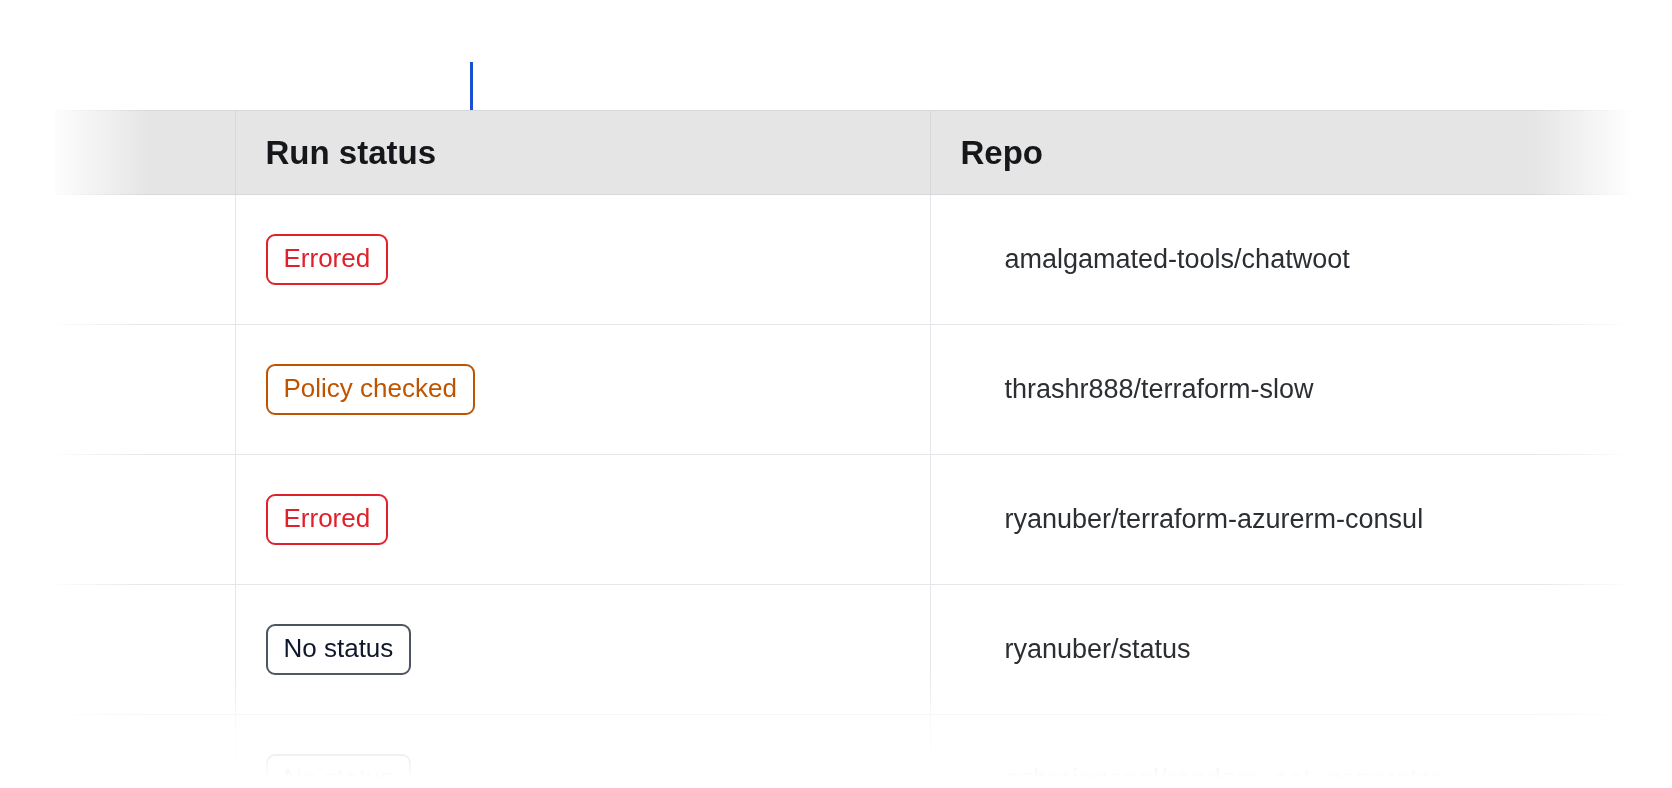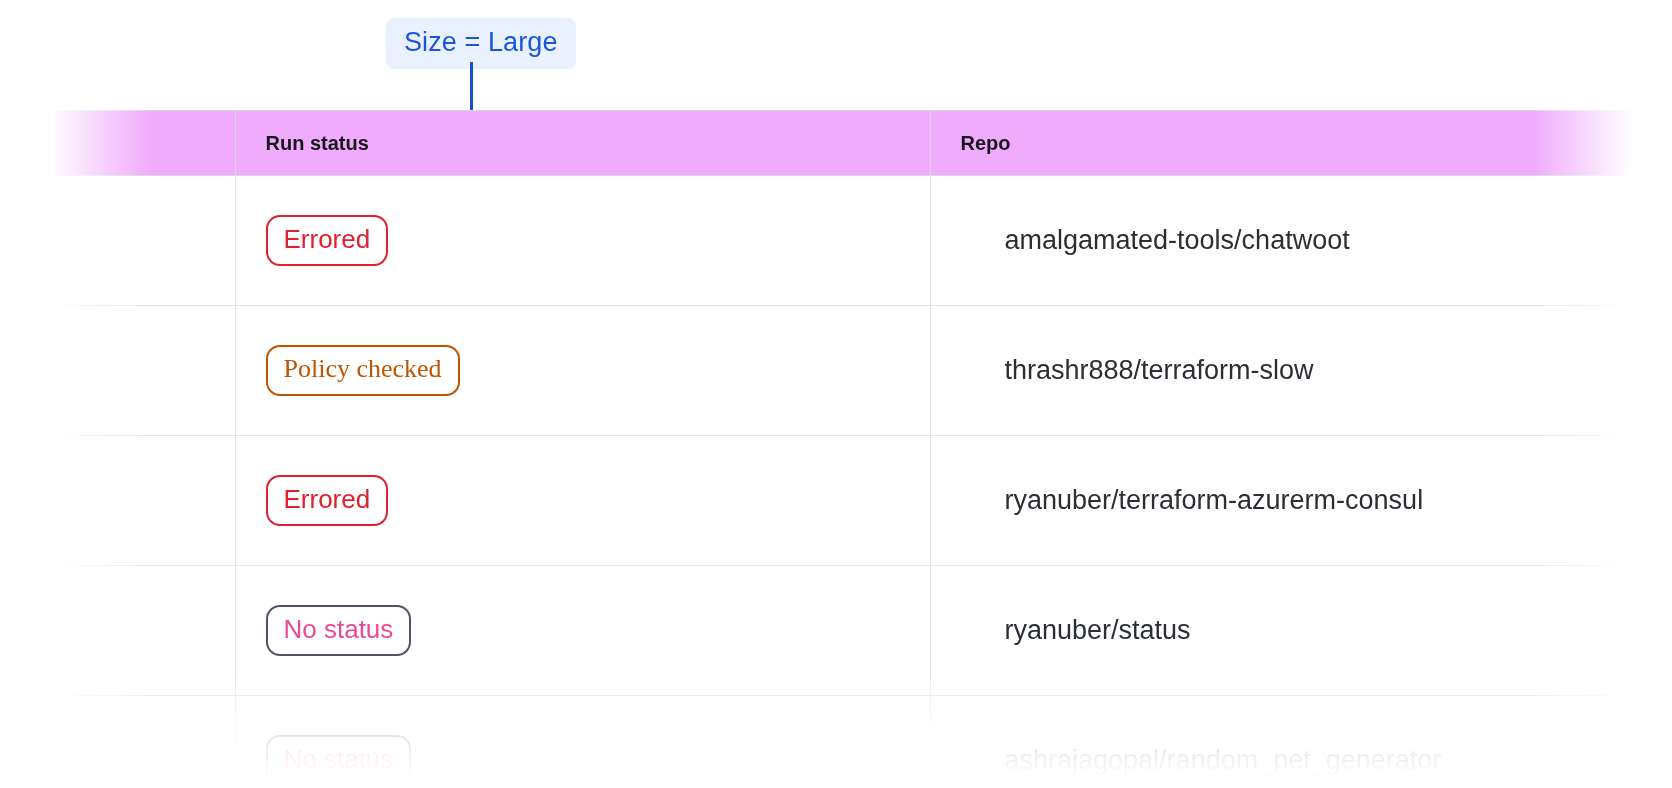--- a/index.html
+++ b/index.html
@@ -72,28 +72,28 @@
     width: 1630px;
     margin-left: 55px;
     font-size: 26px;
   }
 
   table.grid col.c-sel    { width: 180px; }
   table.grid col.c-status { width: 695px; }
   table.grid col.c-repo   { width: 755px; }
 
   table.grid thead th {
-    background: #f0abfc;
+    background: #e5e5e5;
     border-top: 1px solid #d6d8dc;
     border-bottom: 1px solid #d6d8dc;
     border-right: 1px solid #d6d8dc;
-    height: 65px;
+    height: 84px;
     padding: 0 0 0 30px;
     text-align: left;
-    font-size: 20px;
+    font-size: 33px;
     font-weight: 700;
     color: #15171a;
     vertical-align: middle;
     box-sizing: border-box;
   }
   table.grid thead th.sel-col { padding: 0; }
 
   table.grid tbody td {
     border-bottom: 1px solid #e4e6e9;
     border-right: 1px solid #e4e6e9;
@@ -104,31 +104,31 @@
     color: #2b2f33;
     font-size: 27px;
     background: #ffffff;
   }
   table.grid tbody td.sel-col { padding: 0; }
 
   
   .badge {
     display: inline-block;
     border: 2px solid currentColor;
-    border-radius: 14px;
+    border-radius: 9px;
     padding: 8px 16px 10px 16px;
     font-size: 26px;
     line-height: 1.1;
     white-space: nowrap;
     background: #ffffff;
   }
   .badge.errored        { color: #e0202a; }
-  .badge.policy-checked { color: #bf5400; font-family: Liberation Serif, serif; }
+  .badge.policy-checked { color: #bf5400; }
   .badge.no-status      { color: #4e5562; }
-  .badge.no-status .badge-text { color: #ec4899; }
+  .badge.no-status .badge-text { color: #0f172a; }
   .badge .badge-text { color: inherit; }
 
   .repo-text { color: #2b2f33; margin-left: 44px; }
 
   
   .fade-left {
     position: absolute;
     left: 0; top: 0;
     width: 150px; height: 788px;
     background: linear-gradient(to right, #ffffff 0%, #ffffff 32%, rgba(255,255,255,0) 100%);
@@ -147,21 +147,20 @@
     width: 1672px; height: 115px;
     background: linear-gradient(to bottom, rgba(255,255,255,0) 0%, rgba(255,255,255,0.80) 42%, #ffffff 92%);
     pointer-events: none;
   }
 </style>
 </head>
 <body>
 
 <div class="stage">
 
-  <div class="callout">Size = Large</div>
   <div class="leader-line"></div>
   <div class="leader-dot"></div>
 
   <div class="table-wrap">
     <table class="grid">
       <colgroup>
         <col class="c-sel">
         <col class="c-status">
         <col class="c-repo">
       </colgroup>

